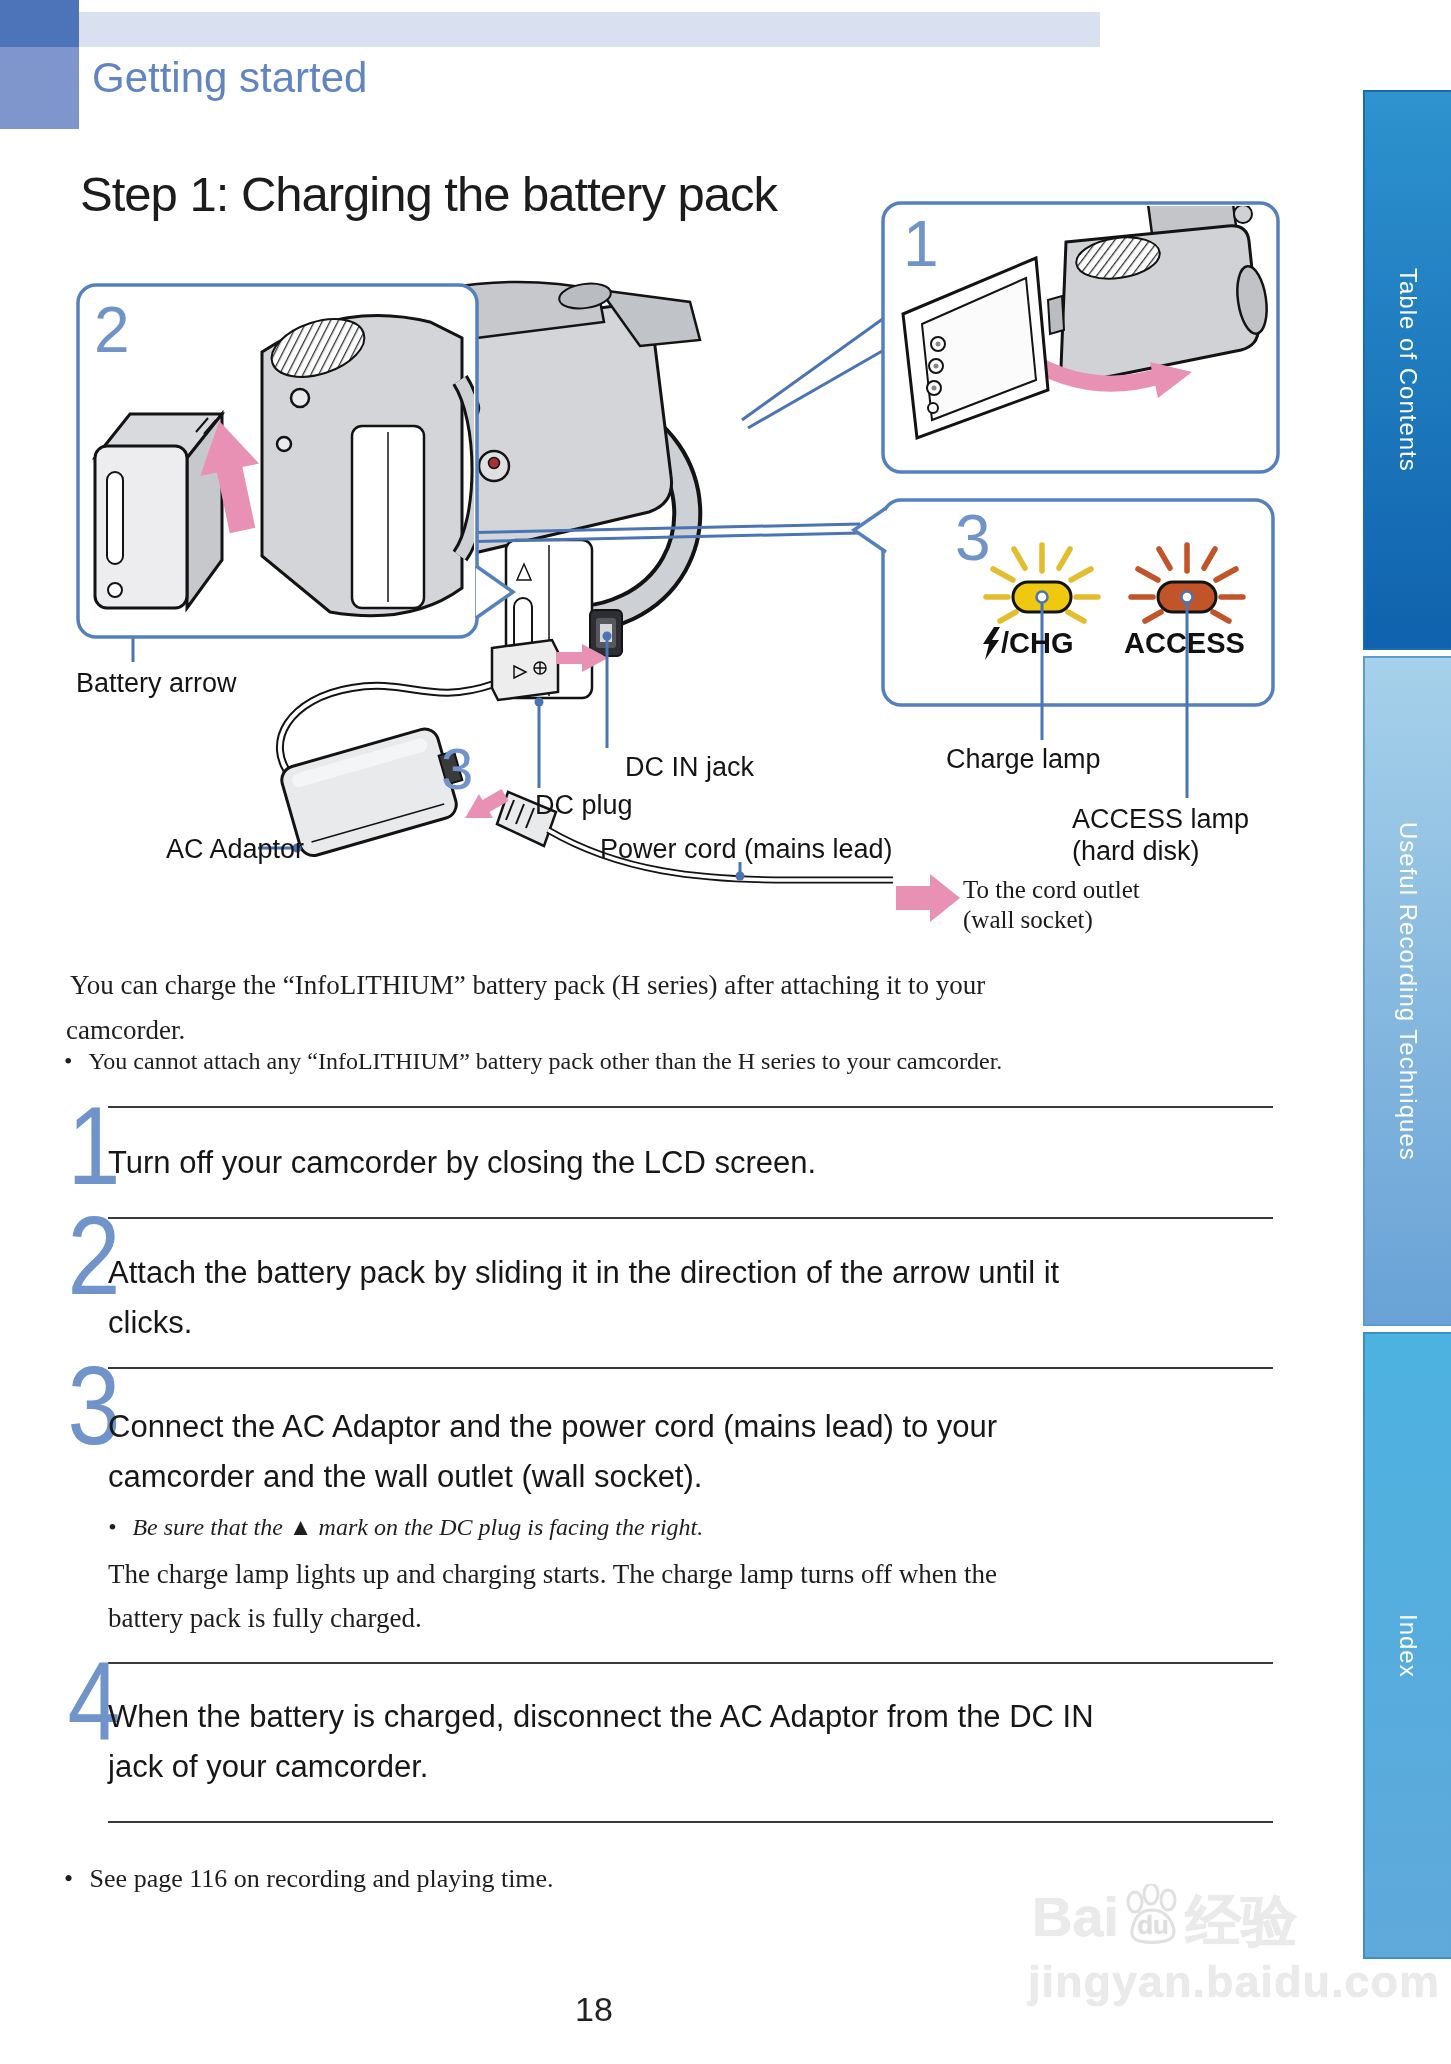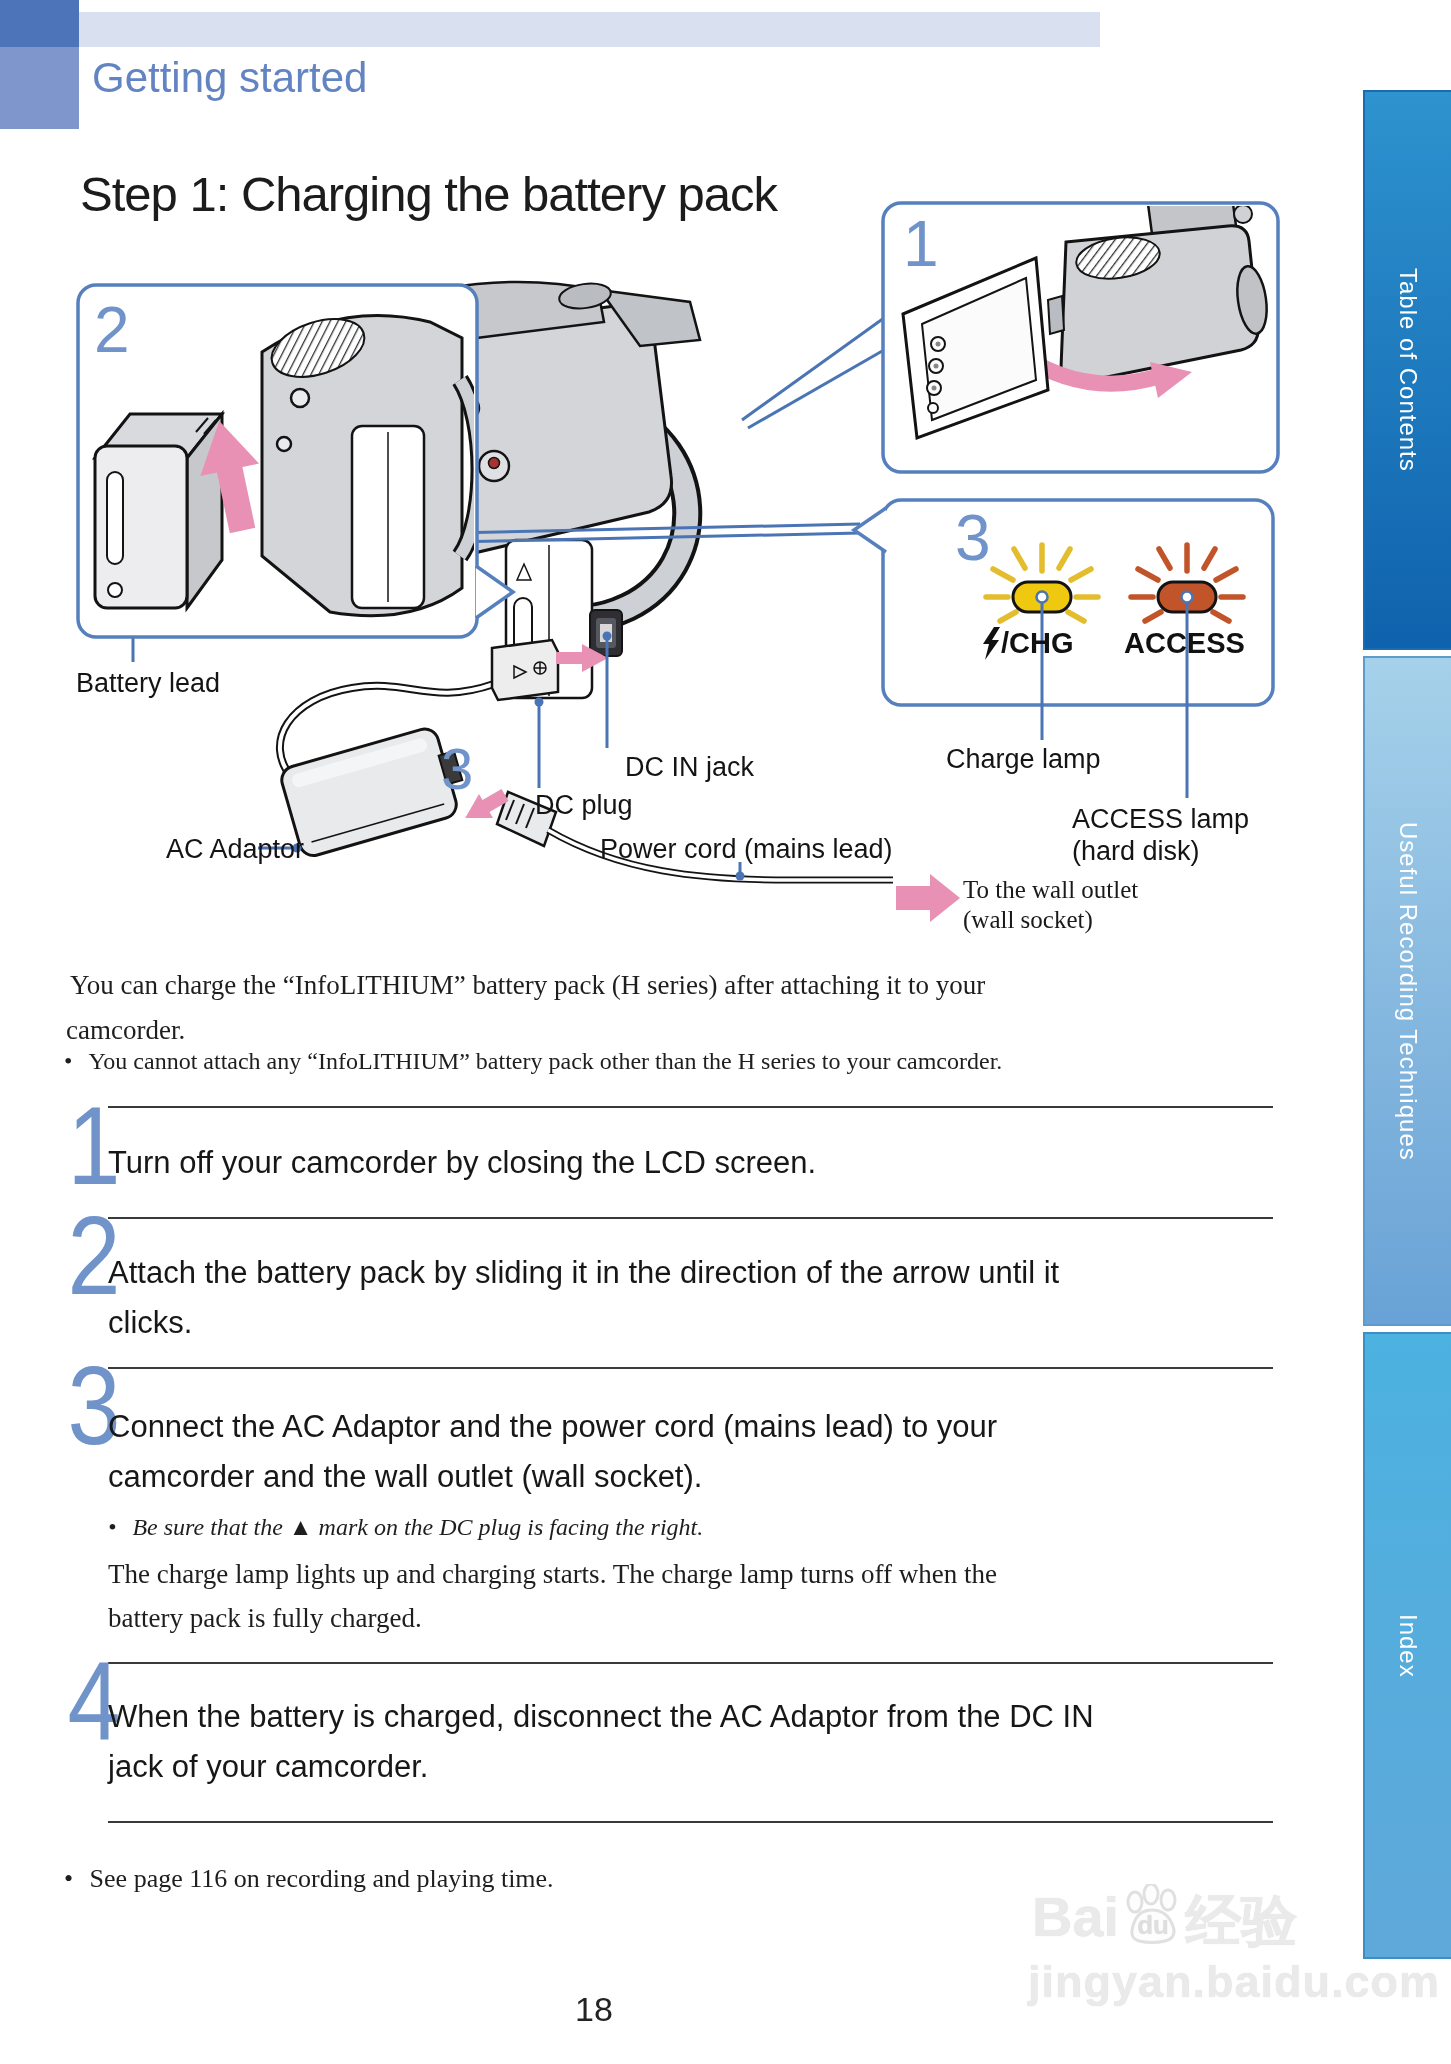--- a/index.html
+++ b/index.html
@@ -257,29 +257,29 @@
   <div class="abs callout-sm" style="left:441px;top:740px;">3</div>
 
   <div class="abs lamp-caption" style="left:983px;top:627px;">
     <svg width="18" height="33" viewBox="0 0 18 33">
       <polygon points="11,0 0,17 6,17 2,33 16,13 9,13 17,0" fill="#111"></polygon>
     </svg>
     <span>/CHG</span>
   </div>
   <div class="abs lamp-caption" style="left:1124px;top:627px;">ACCESS</div>
 
-  <div class="abs dlabel" style="left:76px;top:668px;">Battery lead</div>
+  <div class="abs dlabel" style="left:76px;top:668px;">Battery arrow</div>
   <div class="abs dlabel" style="left:625px;top:752px;">DC IN jack</div>
   <div class="abs dlabel" style="left:535px;top:790px;">DC plug</div>
   <div class="abs dlabel" style="left:166px;top:834px;">AC Adaptor</div>
   <div class="abs dlabel" style="left:600px;top:834px;">Power cord (mains lead)</div>
   <div class="abs dlabel" style="left:946px;top:744px;">Charge lamp</div>
   <div class="abs dlabel" style="left:1072px;top:804px;">ACCESS lamp</div>
   <div class="abs dlabel" style="left:1072px;top:836px;">(hard disk)</div>
-  <div class="abs dlabel-serif" style="left:963px;top:876px;">To the wall outlet</div>
+  <div class="abs dlabel-serif" style="left:963px;top:876px;">To the cord outlet</div>
   <div class="abs dlabel-serif" style="left:963px;top:906px;">(wall socket)</div>
 
   <div class="abs serif intro-line nowrap" style="left:70px;top:963px;">You can charge the “InfoLITHIUM” battery pack (H series) after attaching it to your</div>
   <div class="abs serif intro-line nowrap" style="left:66px;top:1008px;">camcorder.</div>
   <div class="abs serif small-bullet nowrap" style="left:64px;top:1048px;">
     <span>•</span>
     <span style="margin-left:10px;">You cannot attach any “InfoLITHIUM” battery pack other than the H series to your camcorder.</span>
   </div>
 
   <div class="abs step-sep" style="top:1106px;"></div>

